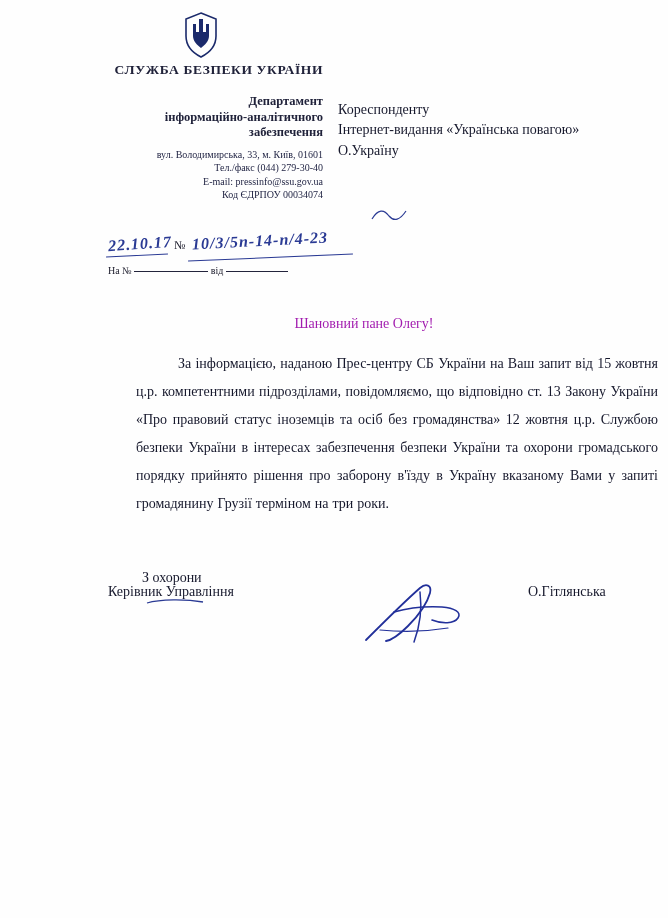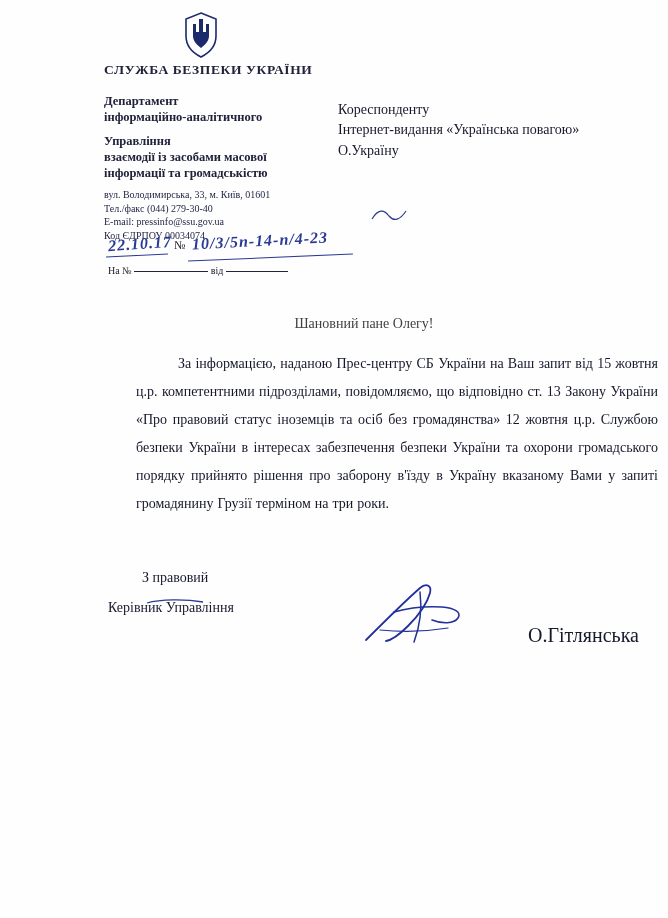--- a/index.html
+++ b/index.html
@@ -27,24 +27,24 @@
     left: 183px;
     top: 12px;
     width: 36px;
     height: 46px;
   }
   .emblem-wrap svg { display: block; }
 
   
   .letterhead {
     position: absolute;
-    left: 104px;
+    left: 91px;
     top: 62px;
     width: 232px;
-    text-align: left;
+    text-align: right;
     color: #20223a;
   }
   .lh-title {
     font-size: 13.5px;
     letter-spacing: 0.6px;
     font-weight: bold;
     white-space: nowrap;
   }
   .lh-dept {
     margin-top: 16px;
@@ -160,21 +160,21 @@
   }
 
   
   .salutation {
     position: absolute;
     left: 104px;
     top: 316px;
     width: 520px;
     text-align: center;
     font-size: 14px;
-    color: #404040;
+    color: #a21caf;
   }
 
   
   .body-text {
     position: absolute;
     left: 104px;
     top: 350px;
     width: 522px;
     font-size: 14px;
     line-height: 2.0;
@@ -197,29 +197,29 @@
     position: absolute;
     left: 146px;
     top: 592px;
     width: 58px;
     height: 8px;
     color: #2a3a94;
   }
   .sig-role {
     position: absolute;
     left: 108px;
-    top: 600px;
+    top: 584px;
     font-size: 14px;
     color: #16182c;
   }
   .sig-name {
     position: absolute;
     left: 528px;
-    top: 624px;
-    font-size: 20px;
+    top: 584px;
+    font-size: 14px;
     color: #16182c;
   }
   .signature {
     position: absolute;
     left: 360px;
     top: 582px;
     width: 130px;
     height: 66px;
     color: #22309a;
   }
@@ -236,25 +236,21 @@
       <path d="M18 7 L20 7 L20 20 L23 20 L23 12 L26 12 L26 24 C26 29 22 33 18 36
                C14 33 10 29 10 24 L10 12 L13 12 L13 20 L16 20 L16 7 Z" fill="#1b2a6b"></path>
     </svg>
   </div>
 
   <div class="letterhead">
     <div class="lh-title">СЛУЖБА БЕЗПЕКИ УКРАЇНИ</div>
     <div class="lh-dept">
       <div>Департамент</div>
       <div>інформаційно-аналітичного</div>
-    </div>
-    <div class="lh-unit">
-      <div>Управління</div>
-      <div>взаємодії із засобами масової</div>
-      <div>інформації та громадськістю</div>
+      <div>забезпечення</div>
     </div>
     <div class="lh-contacts">
       <div>вул. Володимирська, 33, м. Київ, 01601</div>
       <div>Тел./факс (044) 279-30-40</div>
       <div>E-mail: pressinfo@ssu.gov.ua</div>
       <div>Код ЄДРПОУ 00034074</div>
     </div>
   </div>
 
   <div class="squiggle">
@@ -281,21 +277,21 @@
   <div class="addressee">
     <div>Кореспонденту</div>
     <div>Інтернет-видання «Українська повагою»</div>
     <div>О.Україну</div>
   </div>
 
   <div class="salutation">Шановний пане Олегу!</div>
 
   <div class="body-text">За інформацією, наданою Прес-центру СБ України на Ваш запит від 15 жовтня ц.р. компетентними підрозділами, повідомляємо, що відповідно ст. 13 Закону України «Про правовий статус іноземців та осіб без громадянства» 12 жовтня ц.р. Службою безпеки України в інтересах забезпечення безпеки України та охорони громадського порядку прийнято рішення про заборону в'їзду в Україну вказаному Вами у запиті громадянину Грузії терміном на три роки.</div>
 
-  <div class="closing">З правовий</div>
+  <div class="closing">З охорони</div>
   <div class="closing-underline">
     <svg width="58" height="8" viewBox="0 0 58 8" xmlns="http://www.w3.org/2000/svg">
       <path d="M1 5 C14 1 40 1 57 4" fill="none" stroke="#2a3a94" stroke-width="1.3"></path>
     </svg>
   </div>
 
   <div class="sig-role">Керівник Управління</div>
 
   <div class="signature">
     <svg width="130" height="66" viewBox="0 0 130 66" xmlns="http://www.w3.org/2000/svg">

